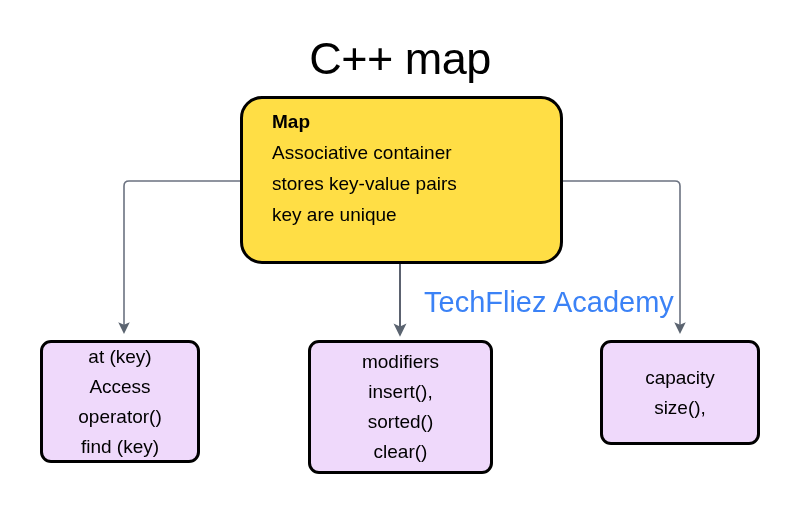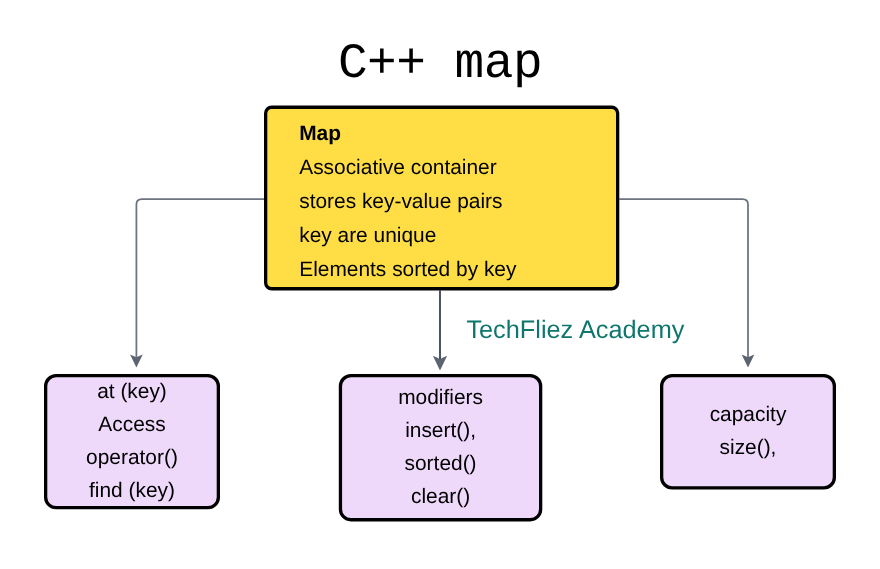--- a/index.html
+++ b/index.html
@@ -33,34 +33,33 @@
     left: 0;
     top: 34px;
     width: 800px;
     text-align: center;
     font-size: 45px;
     font-weight: 400;
     color: #000000;
     letter-spacing: -0.5px;
     line-height: 1.1;
     white-space: nowrap;
-    font-family: Liberation Mono, monospace;
   }
 
   
   .node-root {
     position: absolute;
     left: 240px;
     top: 96px;
     width: 323px;
     height: 168px;
     box-sizing: border-box;
     background: #ffde45;
     border: 3px solid #000000;
-    border-radius: 7px;
+    border-radius: 22px;
     z-index: 3;
   }
   .node-root-inner {
     position: absolute;
     left: 29px;
     top: 7px;
     right: 8px;
   }
   .node-root-title {
     font-size: 19px;
@@ -75,23 +74,23 @@
     color: #000000;
     line-height: 31px;
     white-space: nowrap;
   }
 
   
   .watermark {
     position: absolute;
     left: 424px;
     top: 286px;
-    font-size: 23px;
+    font-size: 29px;
     font-weight: 400;
-    color: #0f766e;
+    color: #3b82f6;
     white-space: nowrap;
     z-index: 4;
   }
 
   
   .node-leaf {
     position: absolute;
     box-sizing: border-box;
     background: #efd9fb;
     border: 3px solid #000000;
@@ -149,21 +148,20 @@
   </svg>
 
   <div class="diagram-title">C++ map</div>
 
   <div class="node-root">
     <div class="node-root-inner">
       <div class="node-root-title">Map</div>
       <div class="node-root-line">Associative container</div>
       <div class="node-root-line">stores key-value pairs</div>
       <div class="node-root-line">key are unique</div>
-      <div class="node-root-line">Elements sorted by key</div>
     </div>
   </div>
 
   <div class="watermark">TechFliez Academy</div>
 
   <div class="node-leaf" id="leaf-access">
     <div class="leaf-line">at (key)</div>
     <div class="leaf-line">Access</div>
     <div class="leaf-line">operator()</div>
     <div class="leaf-line">find (key)</div>

